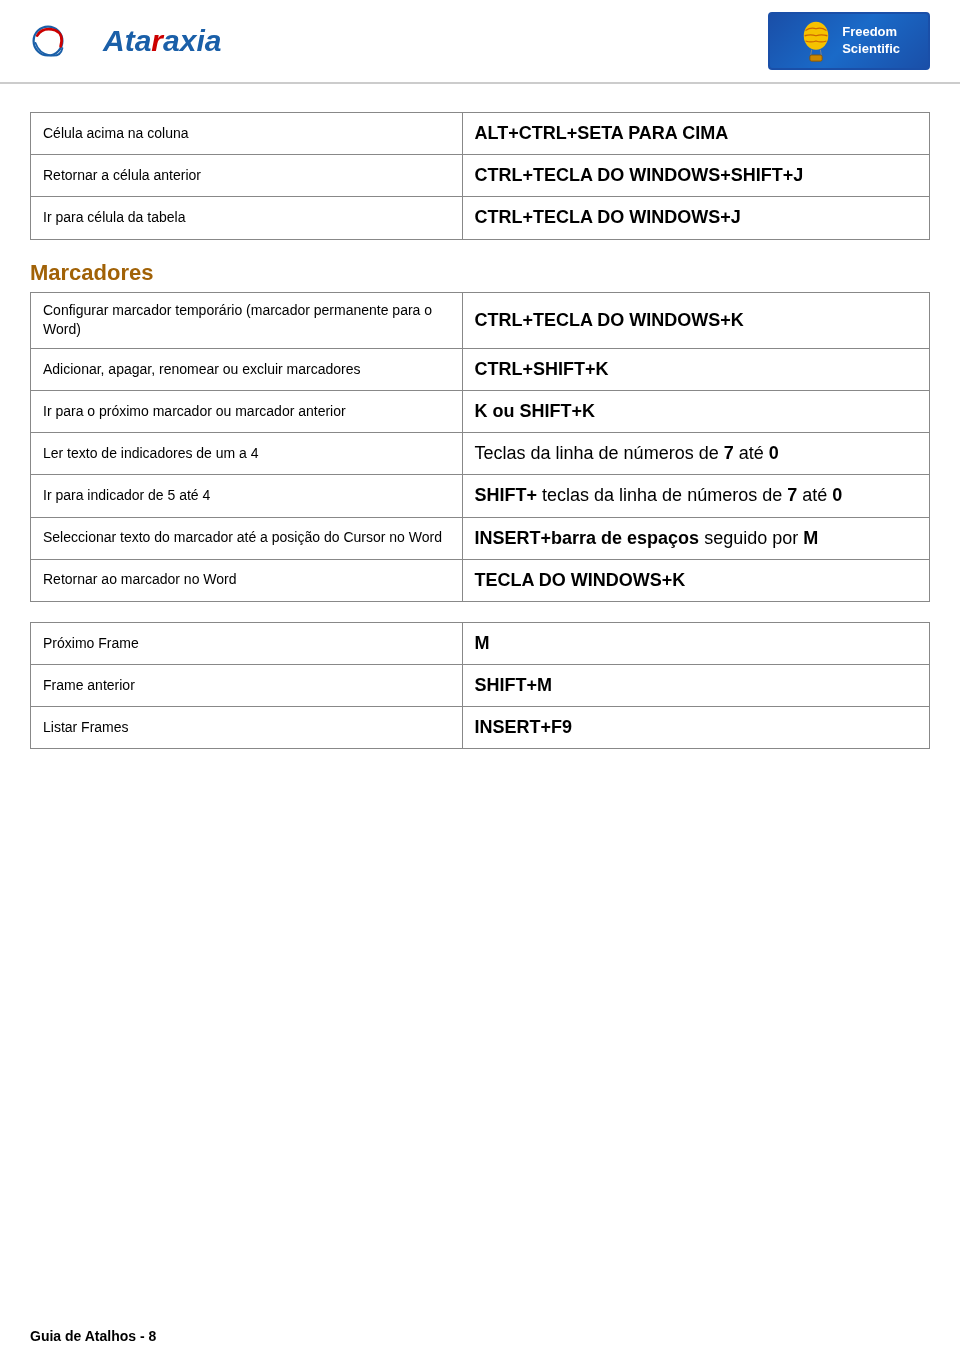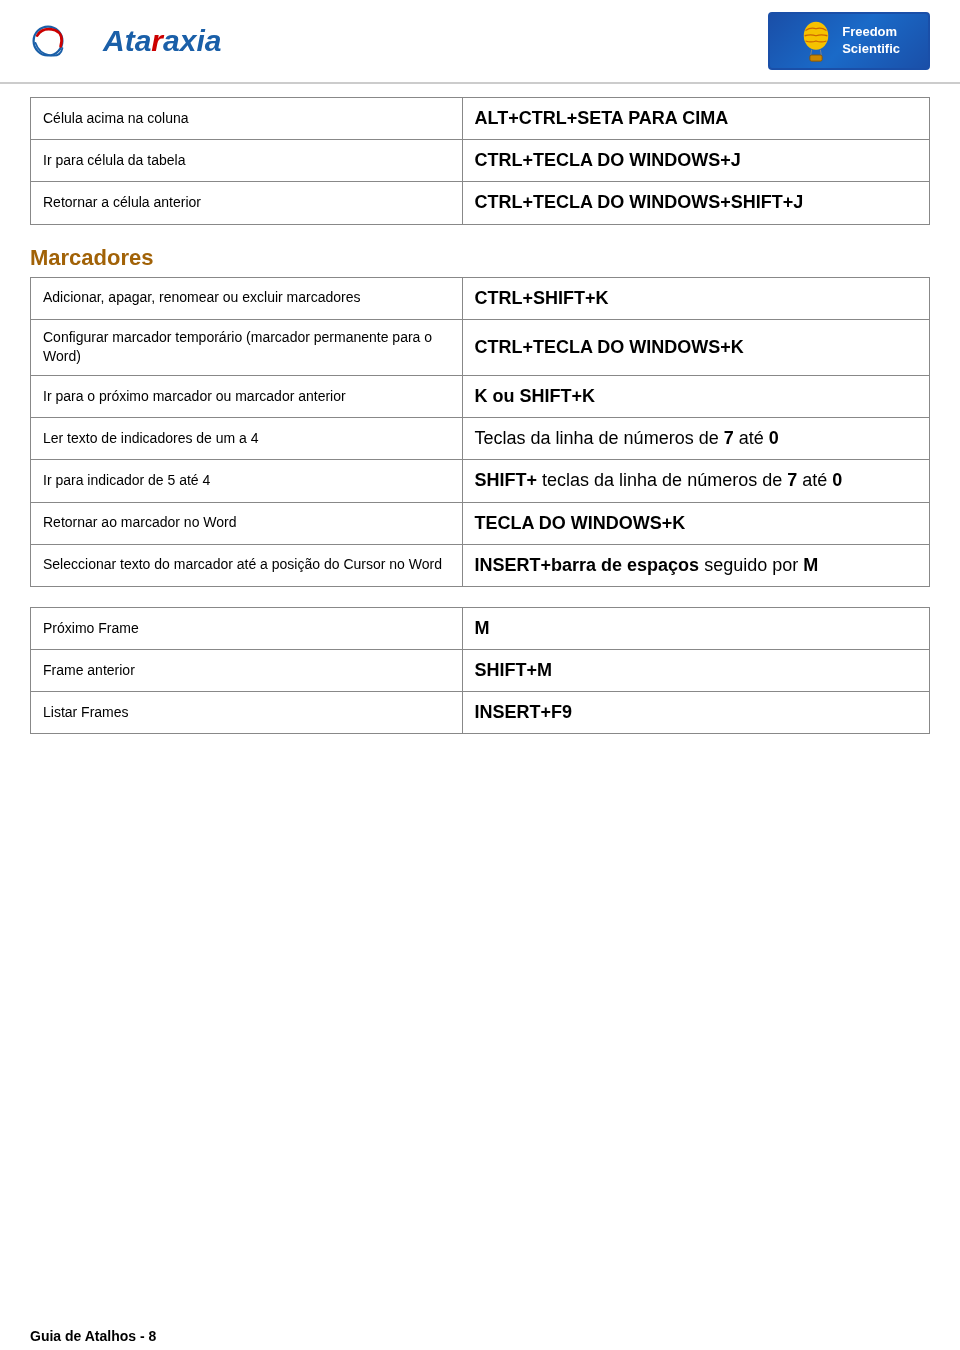--- a/index.html
+++ b/index.html
@@ -52,21 +52,21 @@
     .fs-text {
       color: #ffffff;
       font-size: 13px;
       font-weight: bold;
       line-height: 1.3;
       text-align: left;
     }
 
     
     .content {
-      padding: 5px 30px 10px 30px;
+      padding: 20px 30px 10px 30px;
     }
 
     
     .keyboard-table {
       width: 100%;
       border-collapse: collapse;
       margin-bottom: 20px;
     }
 
     .keyboard-table td {
@@ -144,60 +144,60 @@
 
 <div class="content">
 
   <table class="keyboard-table" style="margin-top:8px;">
     <tbody id="top-shortcuts-body">
     <tr>
       <td>Célula acima na coluna</td>
       <td><strong>ALT+CTRL+SETA PARA CIMA</strong></td>
     </tr>
         <tr>
+      <td>Retornar a célula anterior</td>
+      <td><strong>CTRL+TECLA DO WINDOWS+SHIFT+J</strong></td>
+    </tr>
+        <tr>
       <td>Ir para célula da tabela</td>
       <td><strong>CTRL+TECLA DO WINDOWS+J</strong></td>
-    </tr>
-        <tr>
-      <td>Retornar a célula anterior</td>
-      <td><strong>CTRL+TECLA DO WINDOWS+SHIFT+J</strong></td>
     </tr>
       </tbody>
   </table>
 
   <div class="section-heading">Marcadores</div>
   <table class="keyboard-table">
     <tbody id="marcadores-body">
     <tr>
+      <td>Configurar marcador temporário (marcador permanente para o Word)</td>
+      <td><strong>CTRL+TECLA DO WINDOWS+K</strong></td>
+    </tr>
+        <tr>
       <td>Adicionar, apagar, renomear ou excluir marcadores</td>
       <td><strong>CTRL+SHIFT+K</strong></td>
     </tr>
         <tr>
-      <td>Configurar marcador temporário (marcador permanente para o Word)</td>
-      <td><strong>CTRL+TECLA DO WINDOWS+K</strong></td>
-    </tr>
-        <tr>
       <td>Ir para o próximo marcador ou marcador anterior</td>
       <td><strong>K ou SHIFT+K</strong></td>
     </tr>
         <tr>
       <td>Ler texto de indicadores de um a 4</td>
       <td>Teclas da linha de números de <strong>7</strong> até <strong>0</strong></td>
     </tr>
         <tr>
       <td>Ir para indicador de 5 até 4</td>
       <td><strong>SHIFT+</strong> teclas da linha de números de <strong>7</strong> até <strong>0</strong></td>
     </tr>
         <tr>
+      <td>Seleccionar texto do marcador até a posição do Cursor no Word</td>
+      <td><strong>INSERT+barra de espaços</strong> seguido por <strong>M</strong></td>
+    </tr>
+        <tr>
       <td>Retornar ao marcador no Word</td>
       <td><strong>TECLA DO WINDOWS+K</strong></td>
-    </tr>
-        <tr>
-      <td>Seleccionar texto do marcador até a posição do Cursor no Word</td>
-      <td><strong>INSERT+barra de espaços</strong> seguido por <strong>M</strong></td>
     </tr>
       </tbody>
   </table>
 
   <table class="keyboard-table">
     <tbody id="frames-body">
     <tr>
       <td>Próximo Frame</td>
       <td><strong>M</strong></td>
     </tr>

